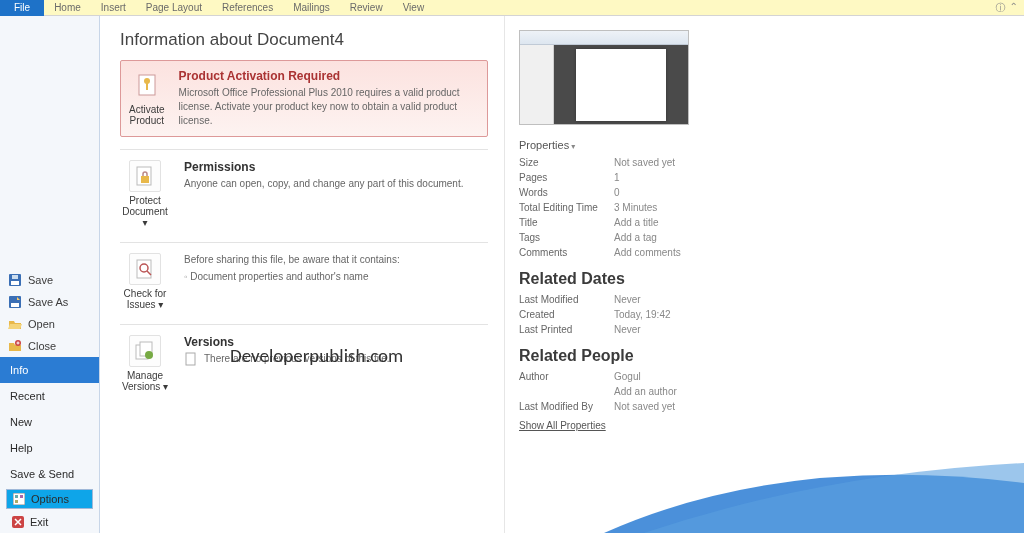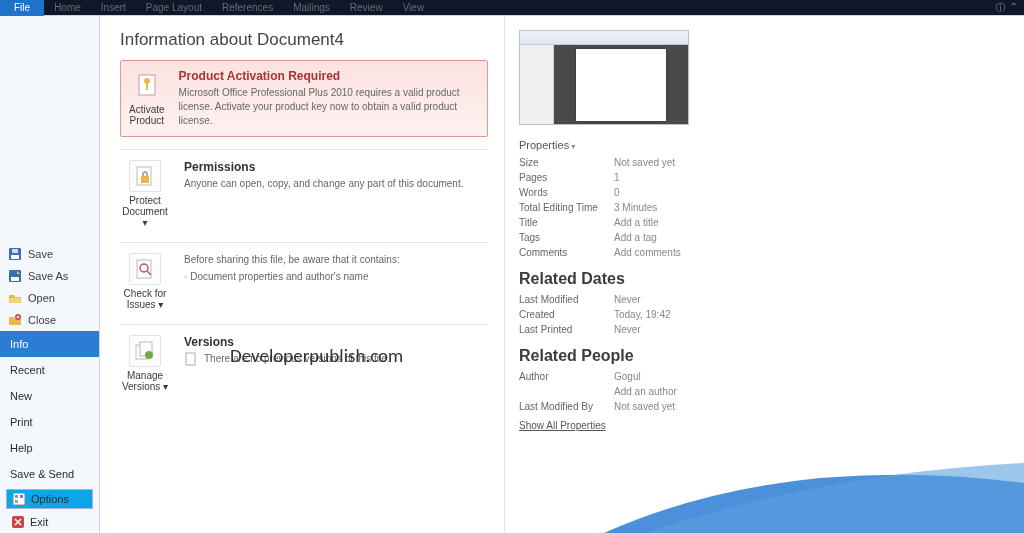--- a/index.html
+++ b/index.html
@@ -1,19 +1,19 @@
 <!DOCTYPE html>
 <html><head>
 <meta charset="utf-8">
 <style>
 * { margin:0; padding:0; box-sizing:border-box; font-family:"Segoe UI",Tahoma,sans-serif; }
 body { width:1024px; height:533px; background:#fff; font-size:11px; color:#444; overflow:hidden; position:relative; }
 
 
-.ribbon { height:16px; background:#0f172a; border-bottom:1px solid #d4d4d4; display:flex; align-items:center; }
+.ribbon { height:16px; background:#fef9c3; border-bottom:1px solid #d4d4d4; display:flex; align-items:center; }
 .ribbon-tab { padding:0 10px; height:16px; line-height:16px; color:#6a6a6a; font-size:10px; cursor:pointer; }
 .ribbon-tab.file { background:#1e72c8; color:#fff; padding:0 14px; font-weight:400; }
 .ribbon-right { margin-left:auto; padding-right:6px; display:flex; gap:4px; }
 .ribbon-right span { color:#8a8a8a; font-size:10px; cursor:pointer; }
 
 
 .layout { display:flex; height:calc(100% - 16px); }
 .sidebar { width:100px; background:#f4f7fb; border-right:1px solid #c8d6e8; display:flex; flex-direction:column; padding-top:4px;justify-content:flex-end; }
 .side-item { display:flex; align-items:center; gap:6px; padding:4px 8px; color:#3b3b3b; font-size:11px; cursor:pointer; }
 .side-item .ic { width:14px; height:14px; display:inline-flex; align-items:center; justify-content:center; }
@@ -124,21 +124,20 @@
             <circle cx="10" cy="4" r="3" fill="#c44"></circle>
             <path d="M8.5 4l3 0M10 2.5l0 3" stroke="#fff" stroke-width="1"></path>
           </svg>
         </span>
       <span>Close</span>
     </div>
 
     <div class="side-section active">Info</div>
     <div class="side-section">Recent</div>
     <div class="side-section">New</div>
-    <div class="side-section">Print</div>
     <div class="side-section">Help</div>
     <div class="side-section">Save &amp; Send</div>
 
     <div class="side-section boxed">
       <span class="ic">
           <svg width="12" height="12">
             <rect width="12" height="12" fill="#fff" stroke="#888"></rect>
             <rect x="2" y="2" width="3" height="3" fill="#6aa"></rect>
             <rect x="7" y="2" width="3" height="3" fill="#a6a"></rect>
             <rect x="2" y="7" width="3" height="3" fill="#aa6"></rect>

